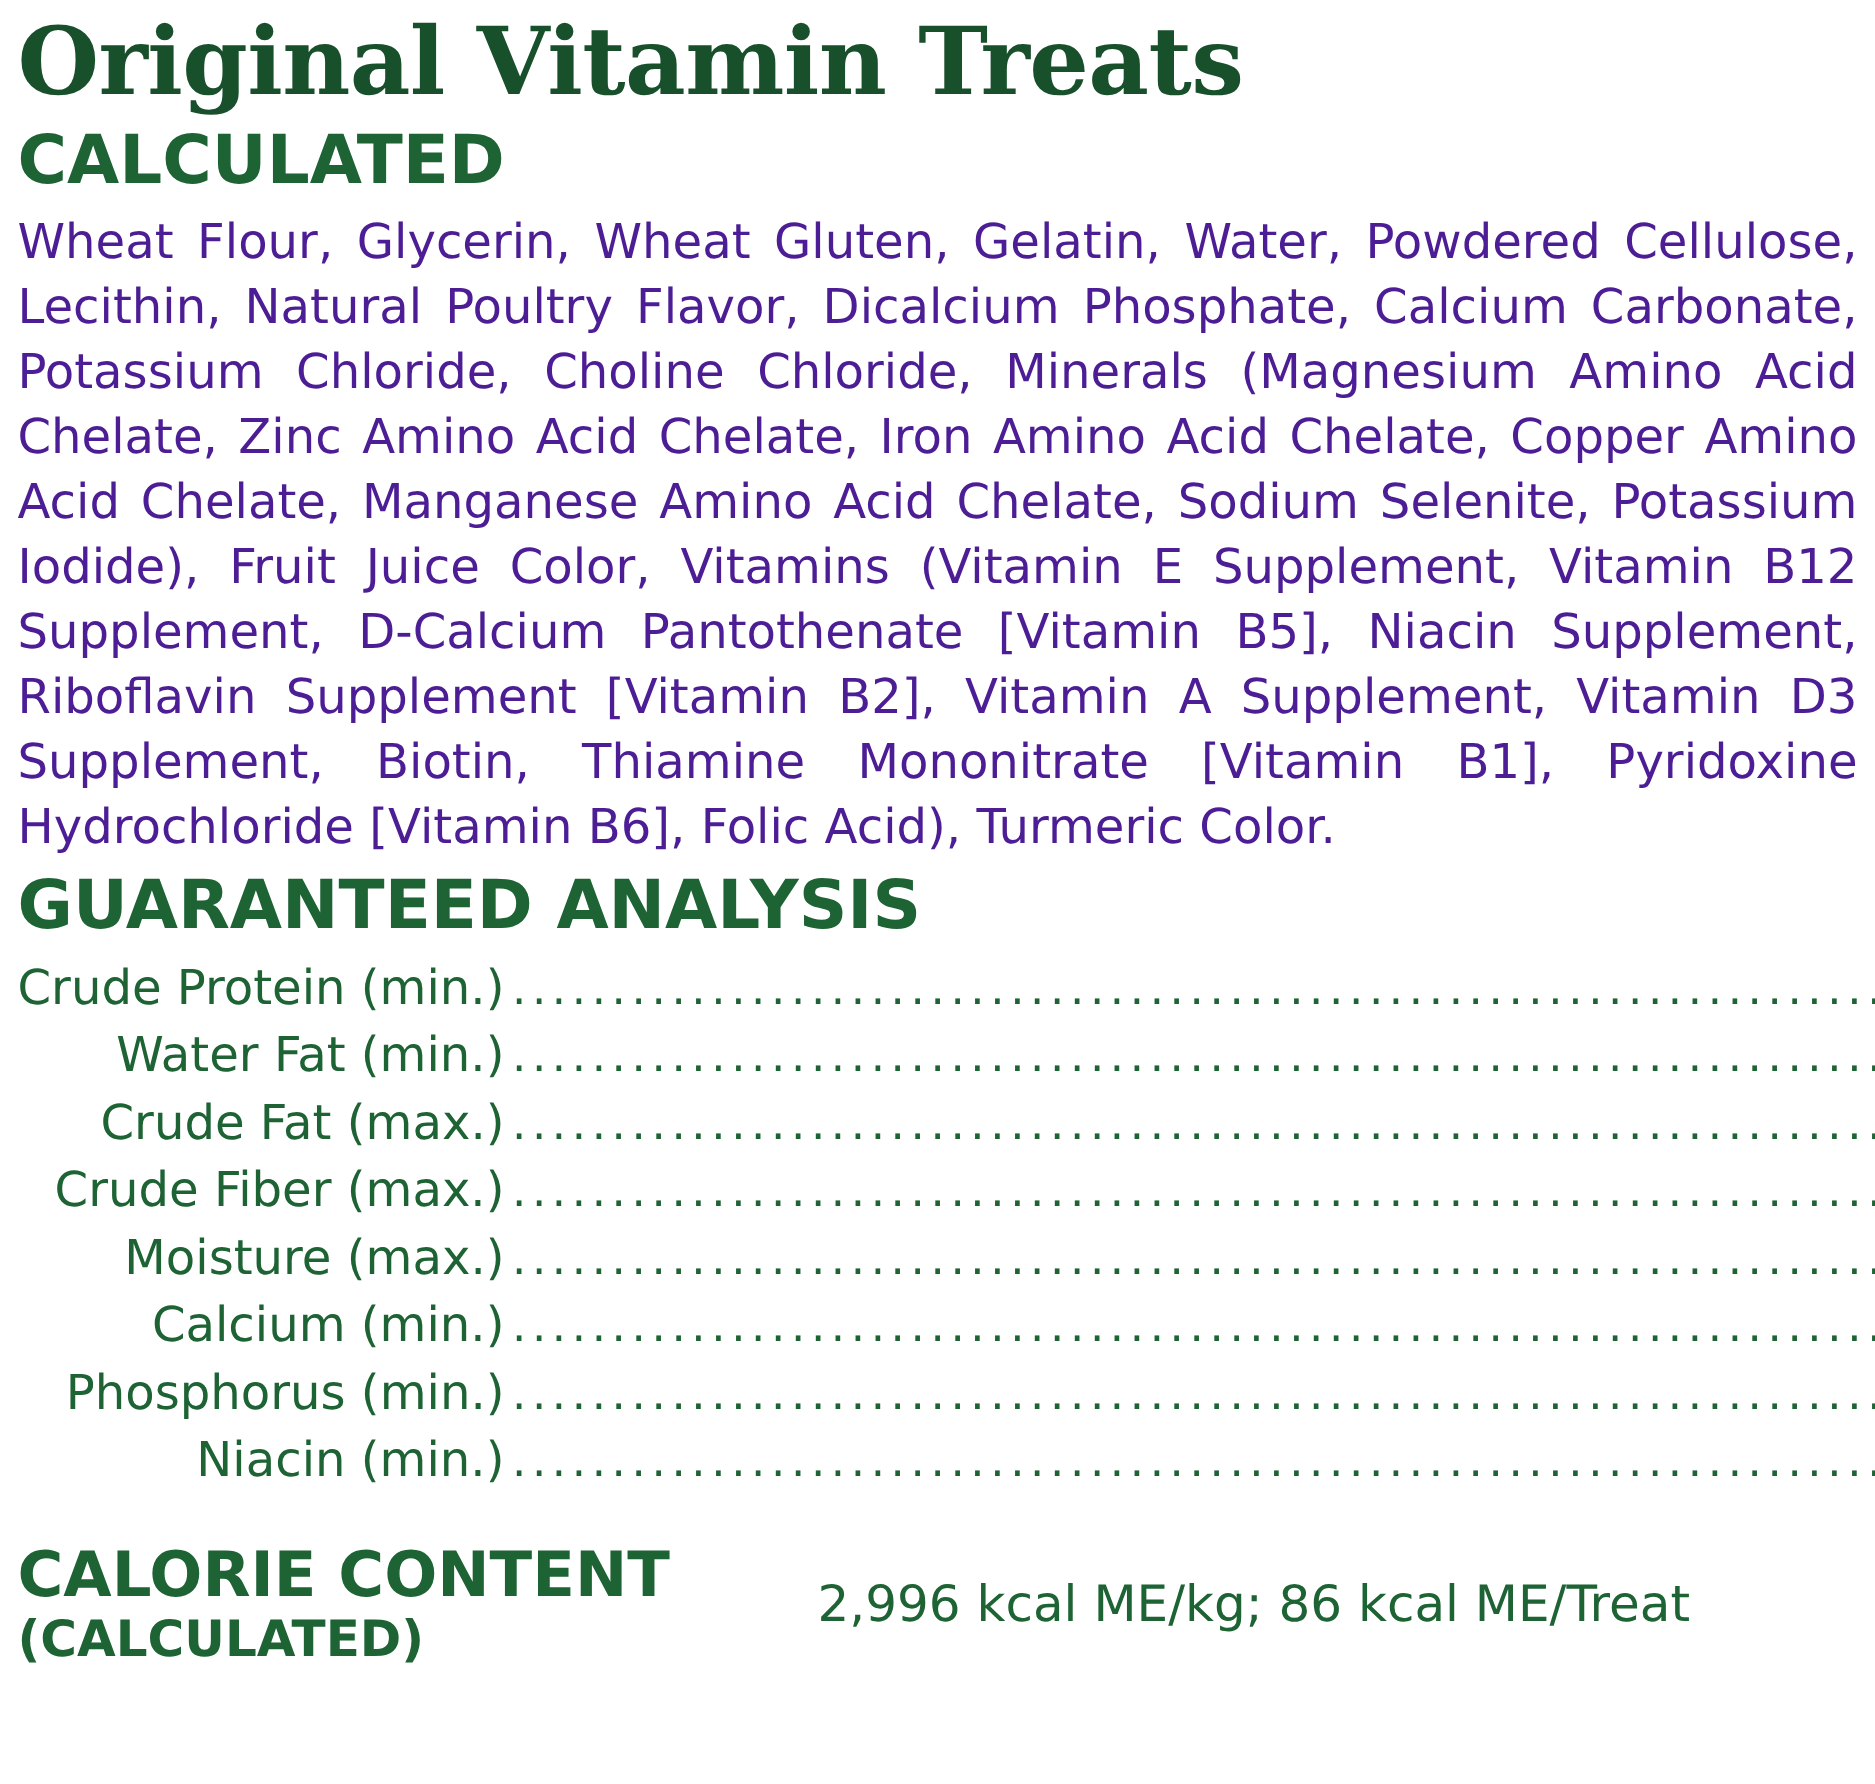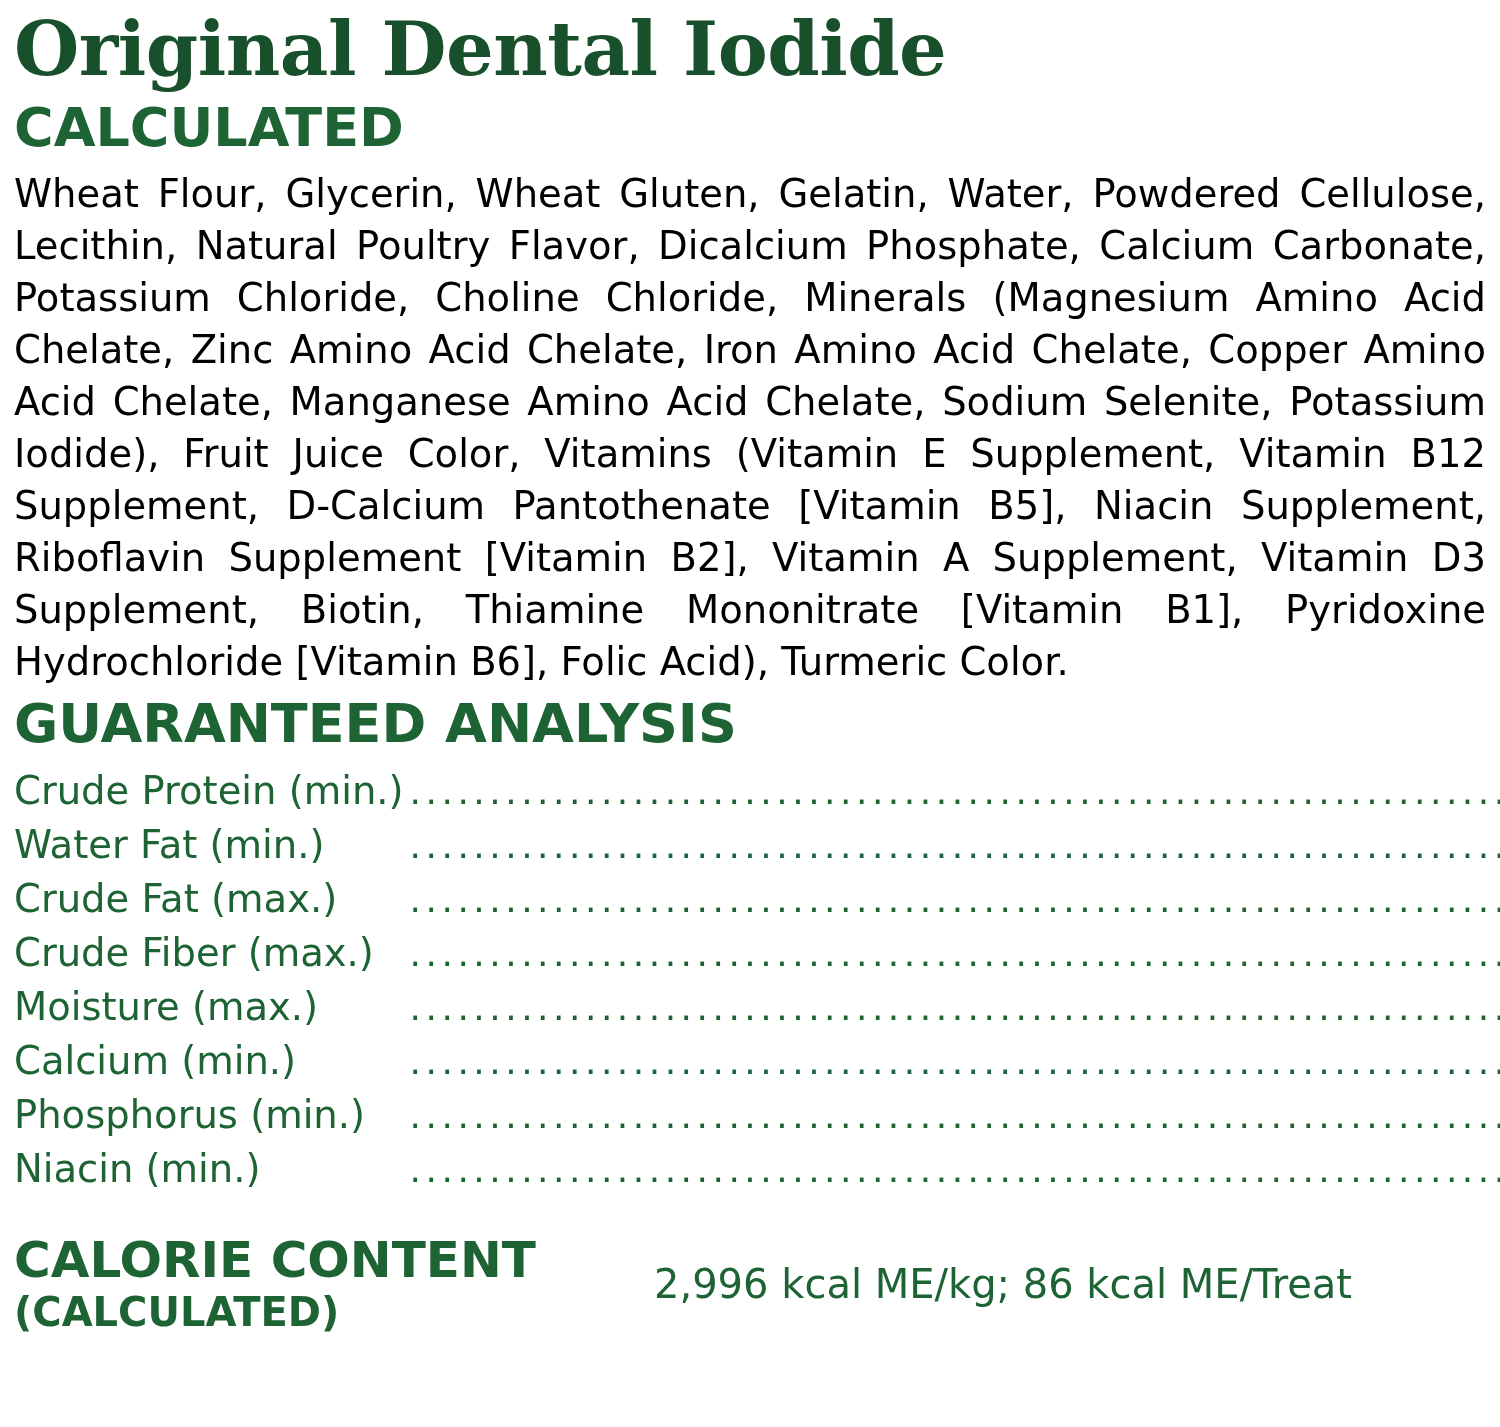--- a/index.html
+++ b/index.html
@@ -36,21 +36,21 @@
     font-weight: bold;
     font-size: 54px;
     line-height: 60px;
     letter-spacing: 0px;
     color: #1d6334;
     margin: 6px 0 10px 0;
   }
   .ingredients-body {
     font-size: 38.5px;
     line-height: 52px;
-    color: #000000;
+    color: #4c1d95;
     text-align: justify;
     text-justify: inter-word;
     letter-spacing: 0px;
     margin: 0;
   }
   .ga-heading {
   }
   .ga-table {
     width: 100%;
     border-collapse: collapse;
@@ -59,21 +59,21 @@
     height: 53px;
   }
   .ga-label, .ga-value, .ga-dots {
     font-size: 38.5px;
     line-height: 53px;
     color: #1d6334;
     white-space: nowrap;
     vertical-align: baseline;
   }
   .ga-label {
-    text-align: left;
+    text-align: right;
     padding: 0;
   }
   .ga-dots {
     width: 100%;
     overflow: hidden;
     padding: 0 6px;
     position: relative;
   }
   .ga-dots span {
     display: block;
@@ -108,21 +108,21 @@
     flex: 1 1 auto;
     text-align: left;
     white-space: nowrap;
   }
 </style>
 </head>
 <body>
 
 <div class="page">
 
-  <h1 class="product-title">Original Dental Iodide</h1>
+  <h1 class="product-title">Original Vitamin Treats</h1>
 
   <h2 class="section-heading">CALCULATED</h2>
 
   <p class="ingredients-body">Wheat Flour, Glycerin, Wheat Gluten, Gelatin, Water, Powdered Cellulose, Lecithin, Natural Poultry Flavor, Dicalcium Phosphate, Calcium Carbonate, Potassium Chloride, Choline Chloride, Minerals (Magnesium Amino Acid Chelate, Zinc Amino Acid Chelate, Iron Amino Acid Chelate, Copper Amino Acid Chelate, Manganese Amino Acid Chelate, Sodium Selenite, Potassium Iodide), Fruit Juice Color, Vitamins (Vitamin E Supplement, Vitamin B12 Supplement, D-Calcium Pantothenate [Vitamin B5], Niacin Supplement, Riboflavin Supplement [Vitamin B2], Vitamin A Supplement, Vitamin D3 Supplement, Biotin, Thiamine Mononitrate [Vitamin B1], Pyridoxine Hydrochloride [Vitamin B6], Folic Acid), Turmeric Color.</p>
 
   <h2 class="section-heading ga-heading">GUARANTEED ANALYSIS</h2>
 
   <table class="ga-table">
     <tbody>
       <tr class="ga-row">

